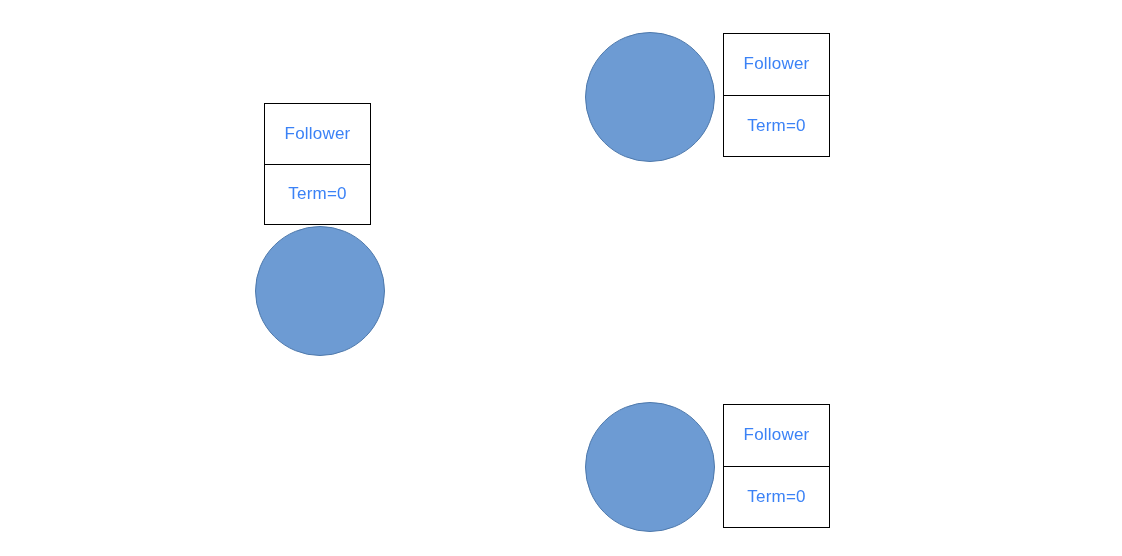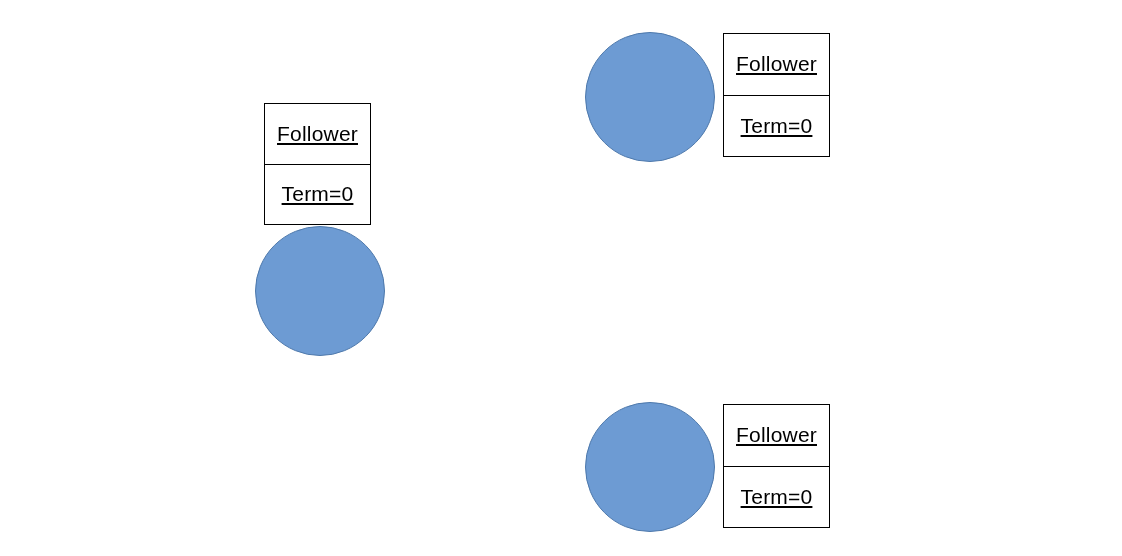--- a/index.html
+++ b/index.html
@@ -31,24 +31,23 @@
     border: 1.5px solid #000000;
     background: #ffffff;
     display: flex;
     flex-direction: column;
   }
   .label-cell {
     flex: 1;
     display: flex;
     align-items: center;
     justify-content: center;
-    font-size: 21px;
-    color: #000000;
+    font-size: 17px;
+    color: #3b82f6;
     letter-spacing: 0.2px;
-    text-decoration: underline;
   }
   .label-cell + .label-cell {
     border-top: 1.5px solid #000000;
   }
   
   #circle-a { left: 255px; top: 226px; }
   #box-a    { left: 264px; top: 103px; height: 122px; }
   
   #circle-b { left: 585px; top: 32px; }
   #box-b    { left: 723px; top: 33px; height: 124px; }

